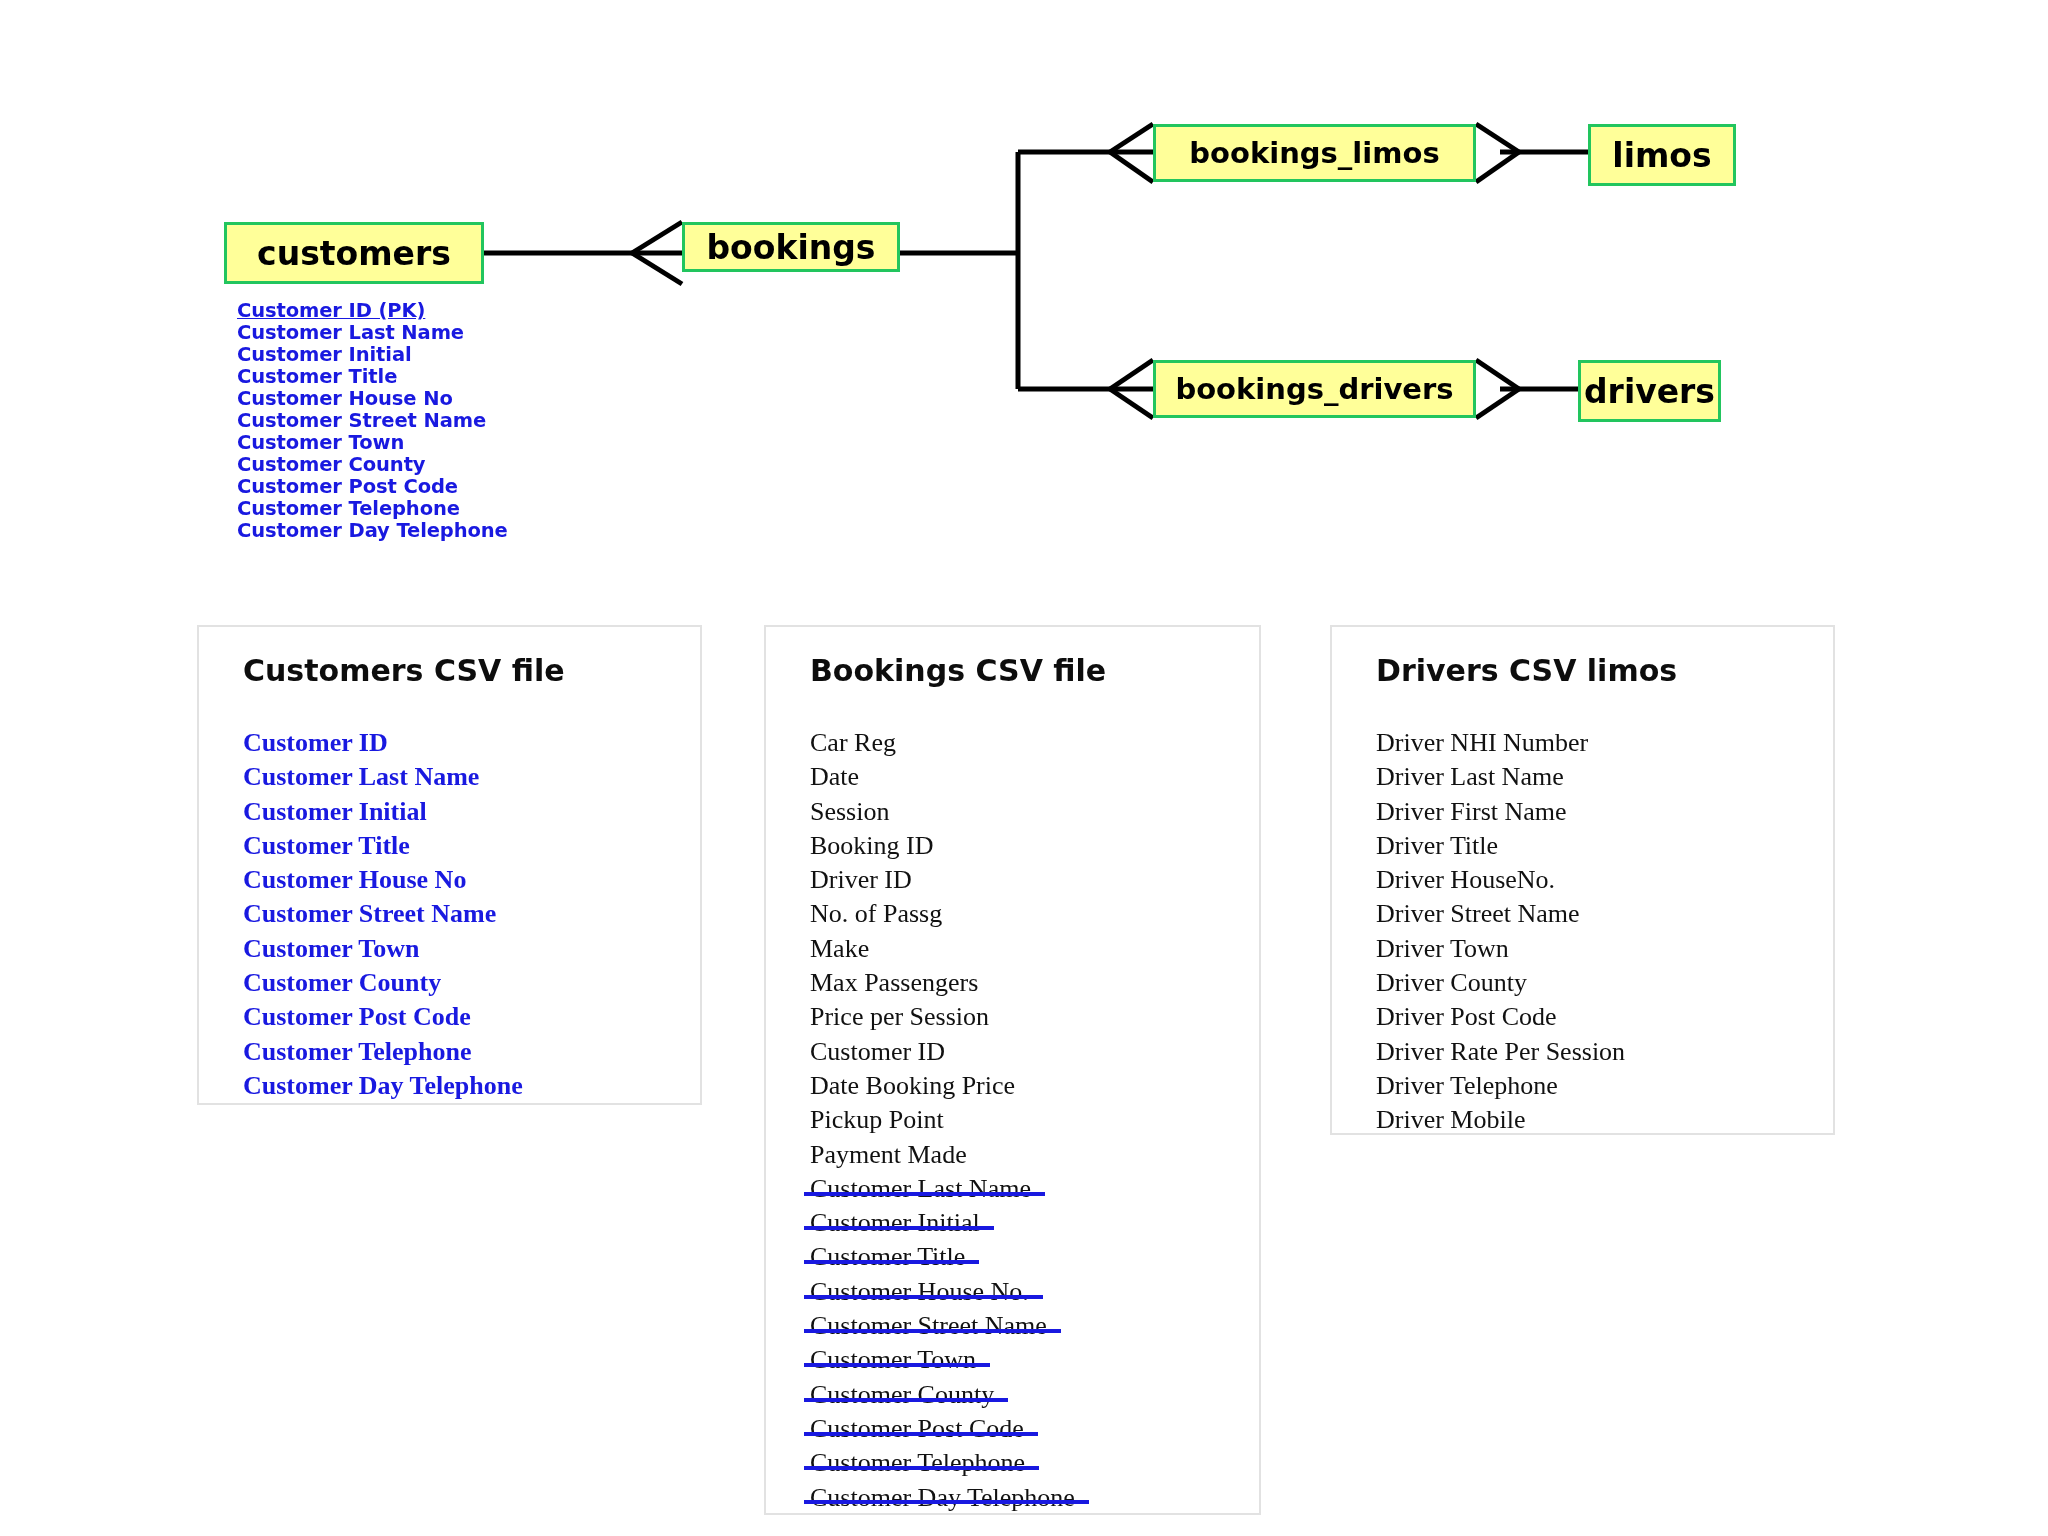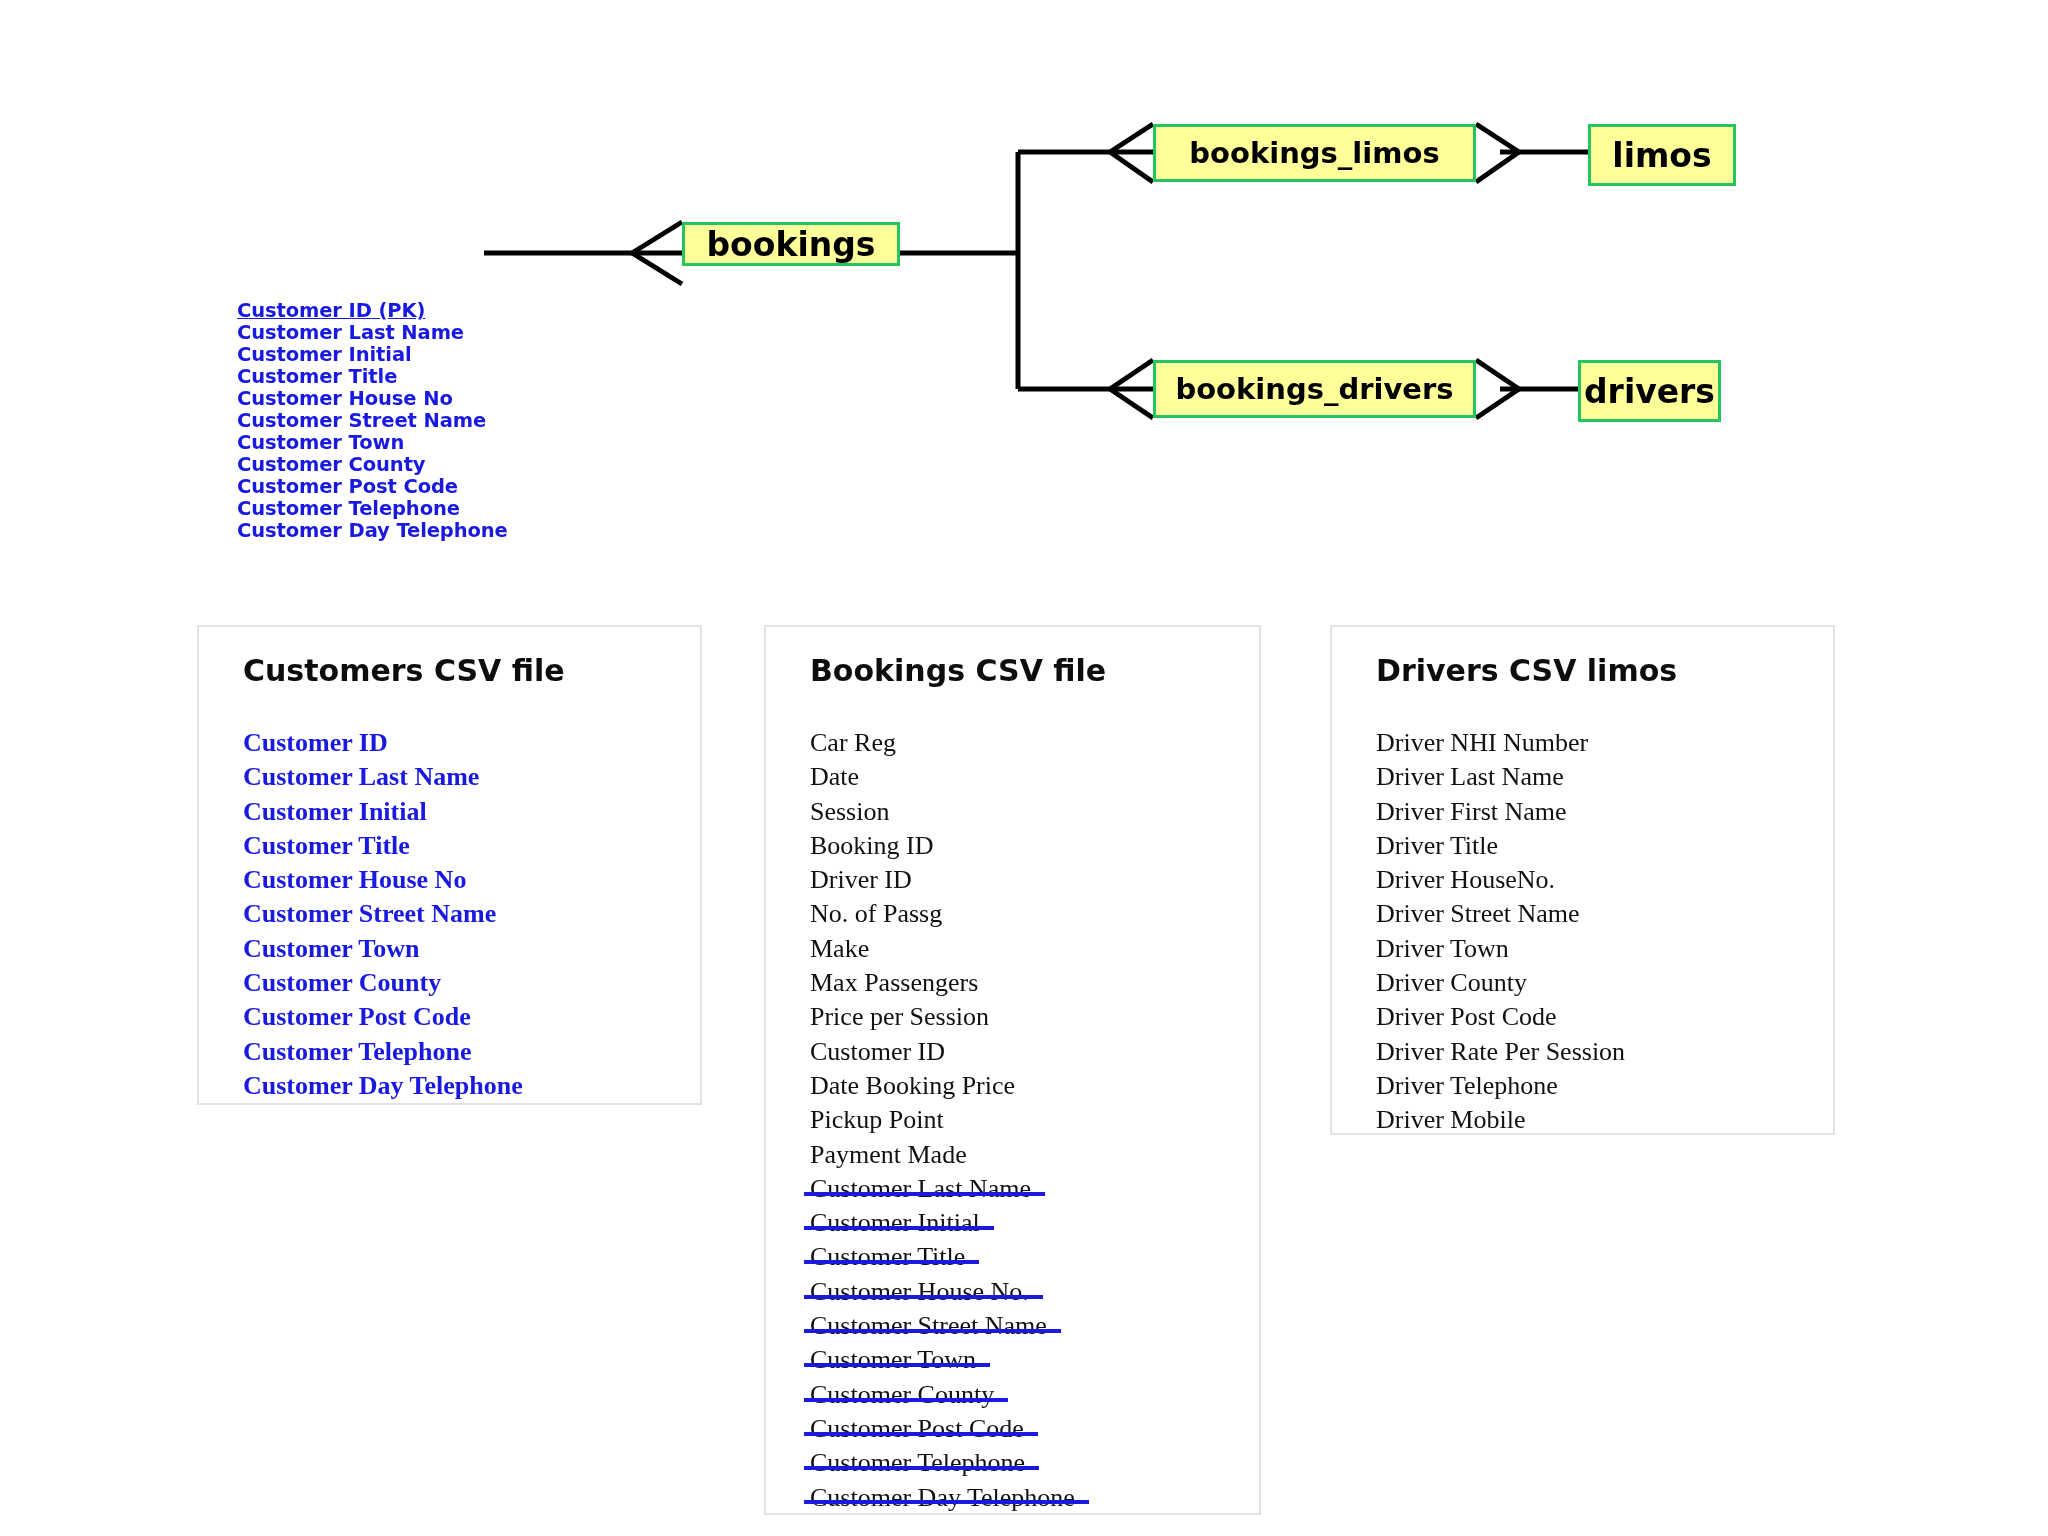--- a/index.html
+++ b/index.html
@@ -41,21 +41,21 @@
     color: #000000;
     font-family: "DejaVu Sans", "Liberation Sans", sans-serif;
     white-space: nowrap;
   }
 
   #entity-customers {
     left: 224px;  top: 222px;  width: 260px; height: 62px;
     font-size: 33px;
   }
   #entity-bookings {
-    left: 682px;  top: 222px;  width: 218px; height: 44px;
+    left: 682px;  top: 222px;  width: 218px; height: 50px;
     font-size: 33px;
   }
   #entity-bookings-limos {
     left: 1153px; top: 124px;  width: 323px; height: 58px;
     font-size: 29px;
   }
   #entity-limos {
     left: 1588px; top: 124px;  width: 148px; height: 62px;
     font-size: 33px;
   }
@@ -175,20 +175,21 @@
     </g>
 
     <g stroke="#000" stroke-width="5" fill="none">
       <line x1="1476" y1="360" x2="1519" y2="389"></line>
       <line x1="1476" y1="418" x2="1519" y2="389"></line>
     </g>
 
     <line x1="1500" y1="389" x2="1578" y2="389" stroke="#000" stroke-width="5"></line>
   </svg>
 
+  <div class="entity-box" id="entity-customers">customers</div>
 
   <div class="entity-box" id="entity-bookings">bookings</div>
 
   <div class="entity-box" id="entity-bookings-limos">bookings_limos</div>
 
   <div class="entity-box" id="entity-limos">limos</div>
 
   <div class="entity-box" id="entity-bookings-drivers">bookings_drivers</div>
 
   <div class="entity-box" id="entity-drivers">drivers</div>

